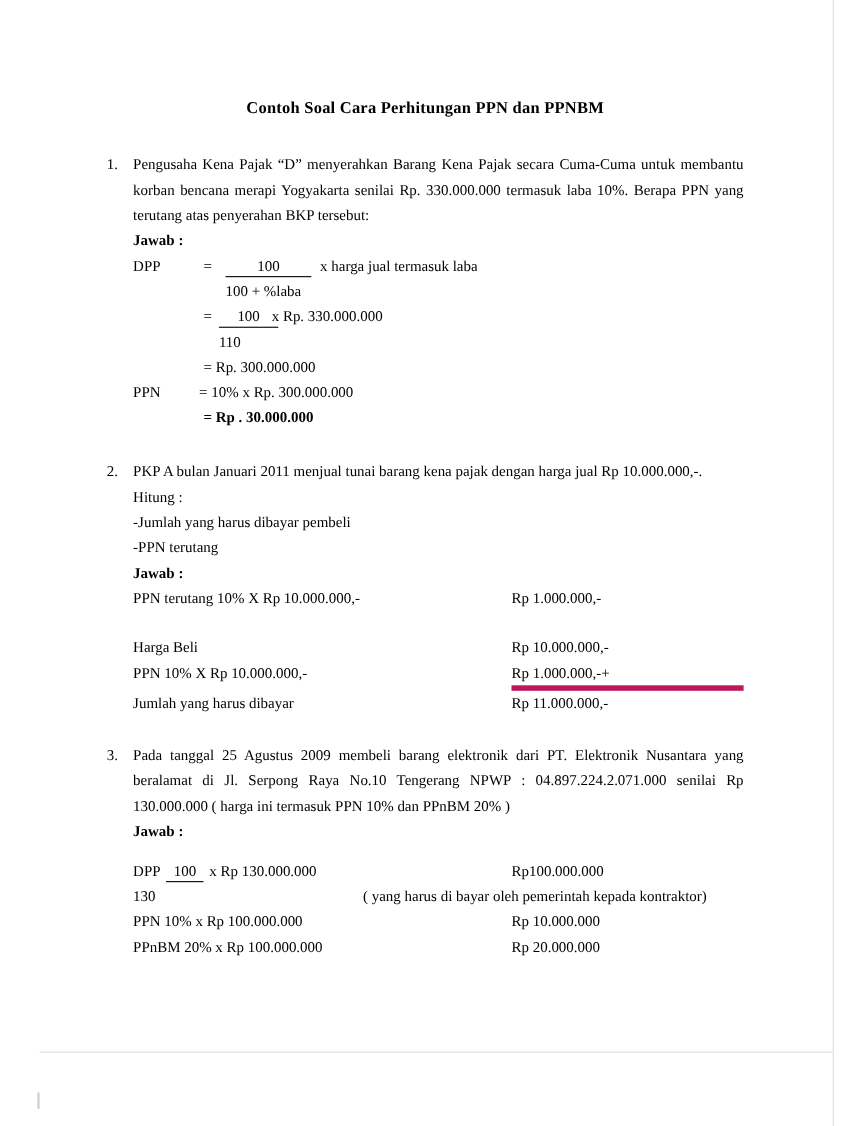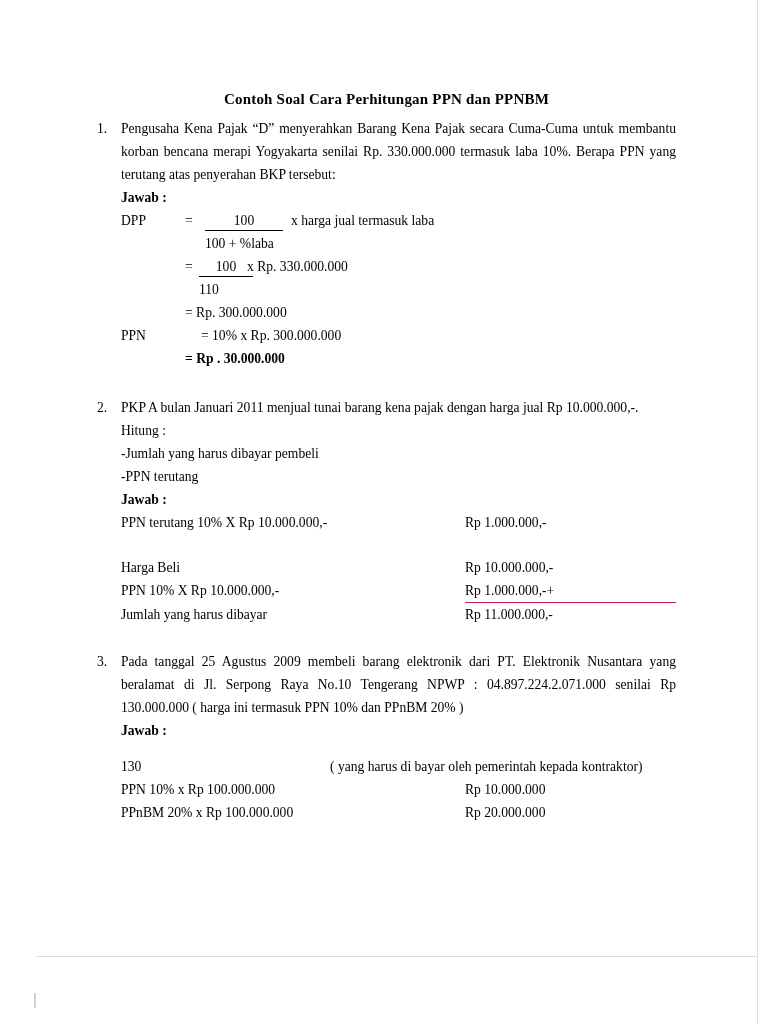--- a/index.html
+++ b/index.html
@@ -6,41 +6,41 @@
   body {
     width: 768px; height: 1024px;
     background: #ffffff;
     font-family: "Liberation Serif", "DejaVu Serif", serif;
     font-size: 13.6px;
     color: #000;
     position: relative;
     overflow: hidden;
   }
   .page { position: absolute; inset: 0; padding: 88px 92px 0 97px; }
-  .doc-title { font-size: 15px; font-weight: bold; text-align: center; line-height: 23px; margin-bottom: 6px; letter-spacing: 0.2px; font-family: Liberation Serif, serif; }
+  .doc-title { font-size: 15px; font-weight: bold; text-align: center; line-height: 23px; margin-bottom: 27px; letter-spacing: 0.2px; font-family: Liberation Serif, serif; }
   .qitem { display: flex; }
   .qitem.mb26 { margin-bottom: 26px; }
   .qitem.mb24 { margin-bottom: 24px; }
   .qnum { flex: 0 0 24px; line-height: 23px; }
   .qbody { flex: 1; min-width: 0; }
   .para { text-align: justify; line-height: 23px; }
   .line { line-height: 23px; }
   .nowrap { white-space: nowrap; }
   .b { font-weight: bold; }
   
   .f-line { position: relative; height: 23px; line-height: 23px; }
   .f-line .abs { position: absolute; top: 0; }
   .num-u { border-bottom: 1px solid #000; text-align: center; height: 21px; }
   .den { text-align: left; }
   
   .col-row { display: flex; line-height: 23px; font-family: Liberation Serif, serif; }
   .col-left { flex: 0 0 344px; }
   .col-left-narrow { flex: 0 0 209px; }
   .col-right { flex: 1; min-width: 0; }
-  .sum-underline { border-bottom: 1px solid #be185d; }
+  .sum-underline { border-bottom: 5px solid #be185d; }
   .gap22 { height: 22px; }
   .gap13 { height: 13px; }
   .indent44 { display: inline-block; }
   .u-inline { display: inline-block; border-bottom: 1px solid #000; padding: 0 7px; margin: 0 5px; height: 21px; line-height: 23px; text-align: center; }
   
   .edge { position: absolute; background: #dedede; }
 </style>
 </head>
 <body>
 
@@ -69,21 +69,21 @@
         <span class="abs" style="left:126px">x Rp. 330.000.000</span>
       </div>
       <div class="f-line">
         <span class="abs den" style="left:78px; width:54px">110</span>
       </div>
       <div class="f-line">
         <span class="abs" style="left:64px">= Rp. 300.000.000</span>
       </div>
       <div class="f-line">
         <span class="abs" style="left:0">PPN</span>
-        <span class="abs" style="left:80px">= 10% x Rp. 300.000.000</span>
+        <span class="abs" style="left:60px">= 10% x Rp. 300.000.000</span>
       </div>
       <div class="f-line">
         <span class="abs b" style="left:64px">= Rp . 30.000.000</span>
       </div>
     </div>
   </div>
 
   <div class="qitem mb24">
     <div class="qnum">2.</div>
     <div class="qbody">
@@ -114,20 +114,26 @@
   </div>
 
   <div class="qitem">
     <div class="qnum">3.</div>
     <div class="qbody">
       <div class="para">Pada tanggal 25 Agustus 2009 membeli barang elektronik dari PT. Elektronik Nusantara yang beralamat di Jl. Serpong Raya No.10 Tengerang NPWP : 04.897.224.2.071.000 senilai Rp 130.000.000 ( harga ini termasuk PPN 10% dan PPnBM 20% )</div>
       <div class="line b">Jawab :</div>
       <div class="gap13"></div>
 
       <div class="col-row">
+        <div class="col-left">
+          <span>DPP</span><span class="u-inline">100</span><span>x Rp 130.000.000</span>
+        </div>
+        <div class="col-right">Rp100.000.000</div>
+      </div>
+      <div class="col-row">
         <div class="col-left-narrow">
           <span class="indent44">130</span>
         </div>
         <div class="col-right">( yang harus di bayar oleh pemerintah kepada kontraktor)</div>
       </div>
       <div class="col-row">
         <div class="col-left">PPN 10% x Rp 100.000.000</div>
         <div class="col-right">Rp 10.000.000</div>
       </div>
       <div class="col-row">

